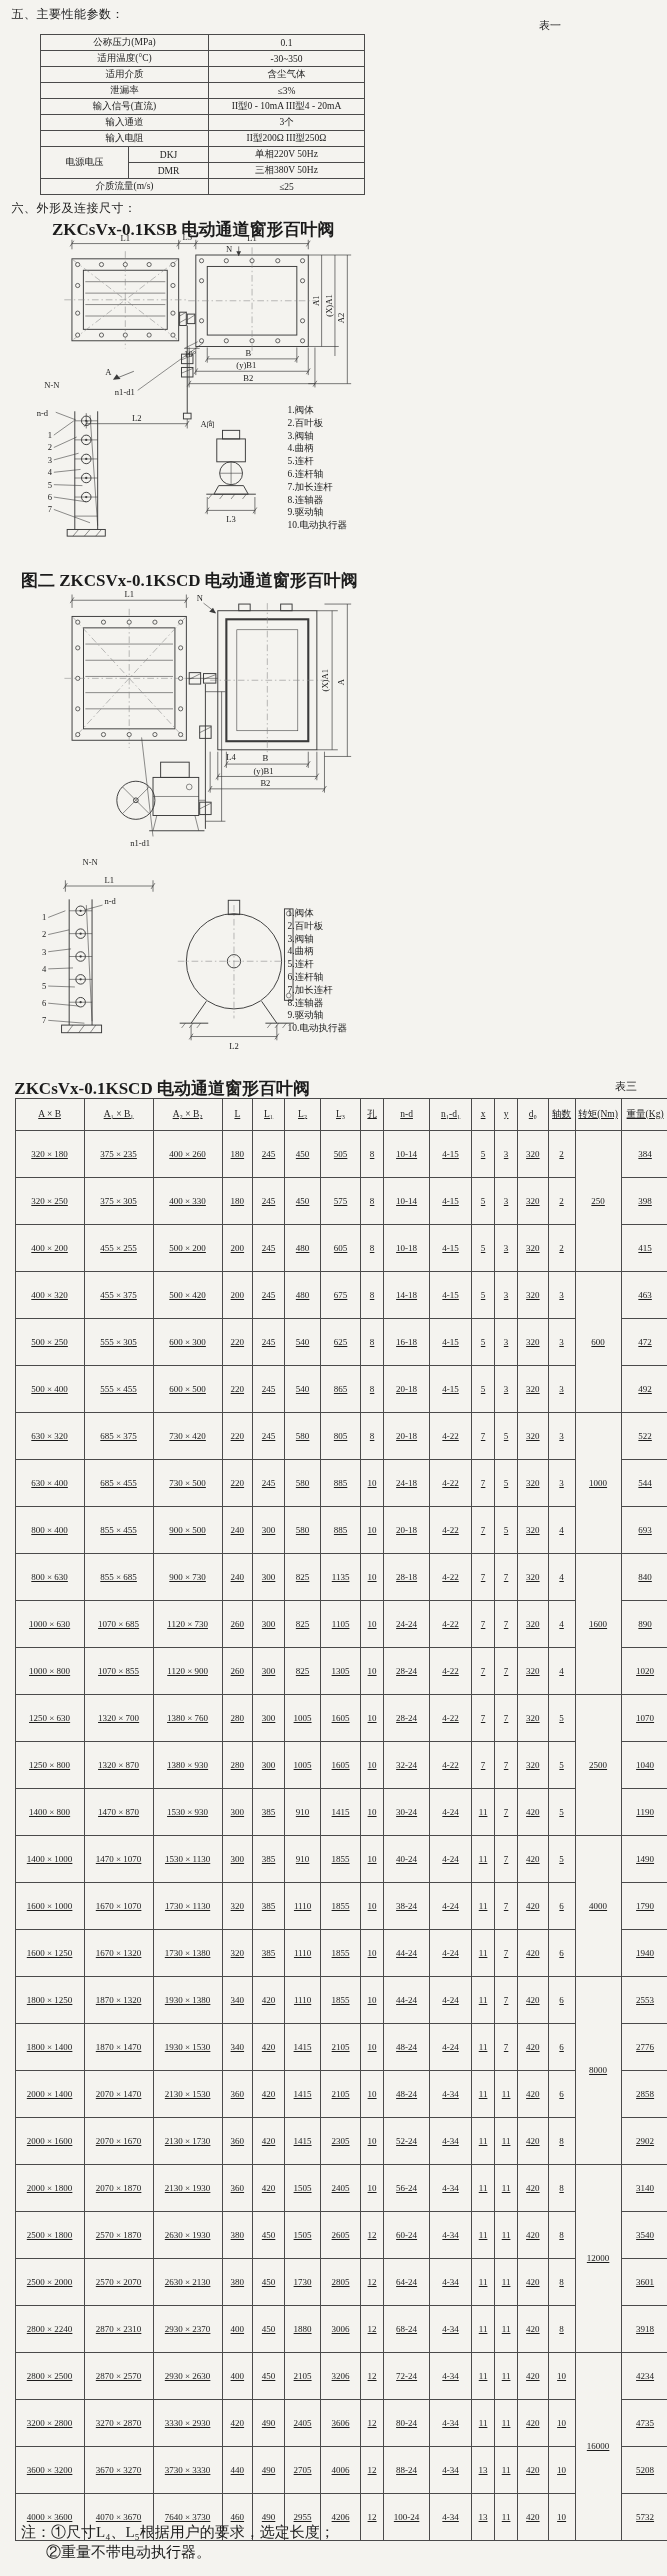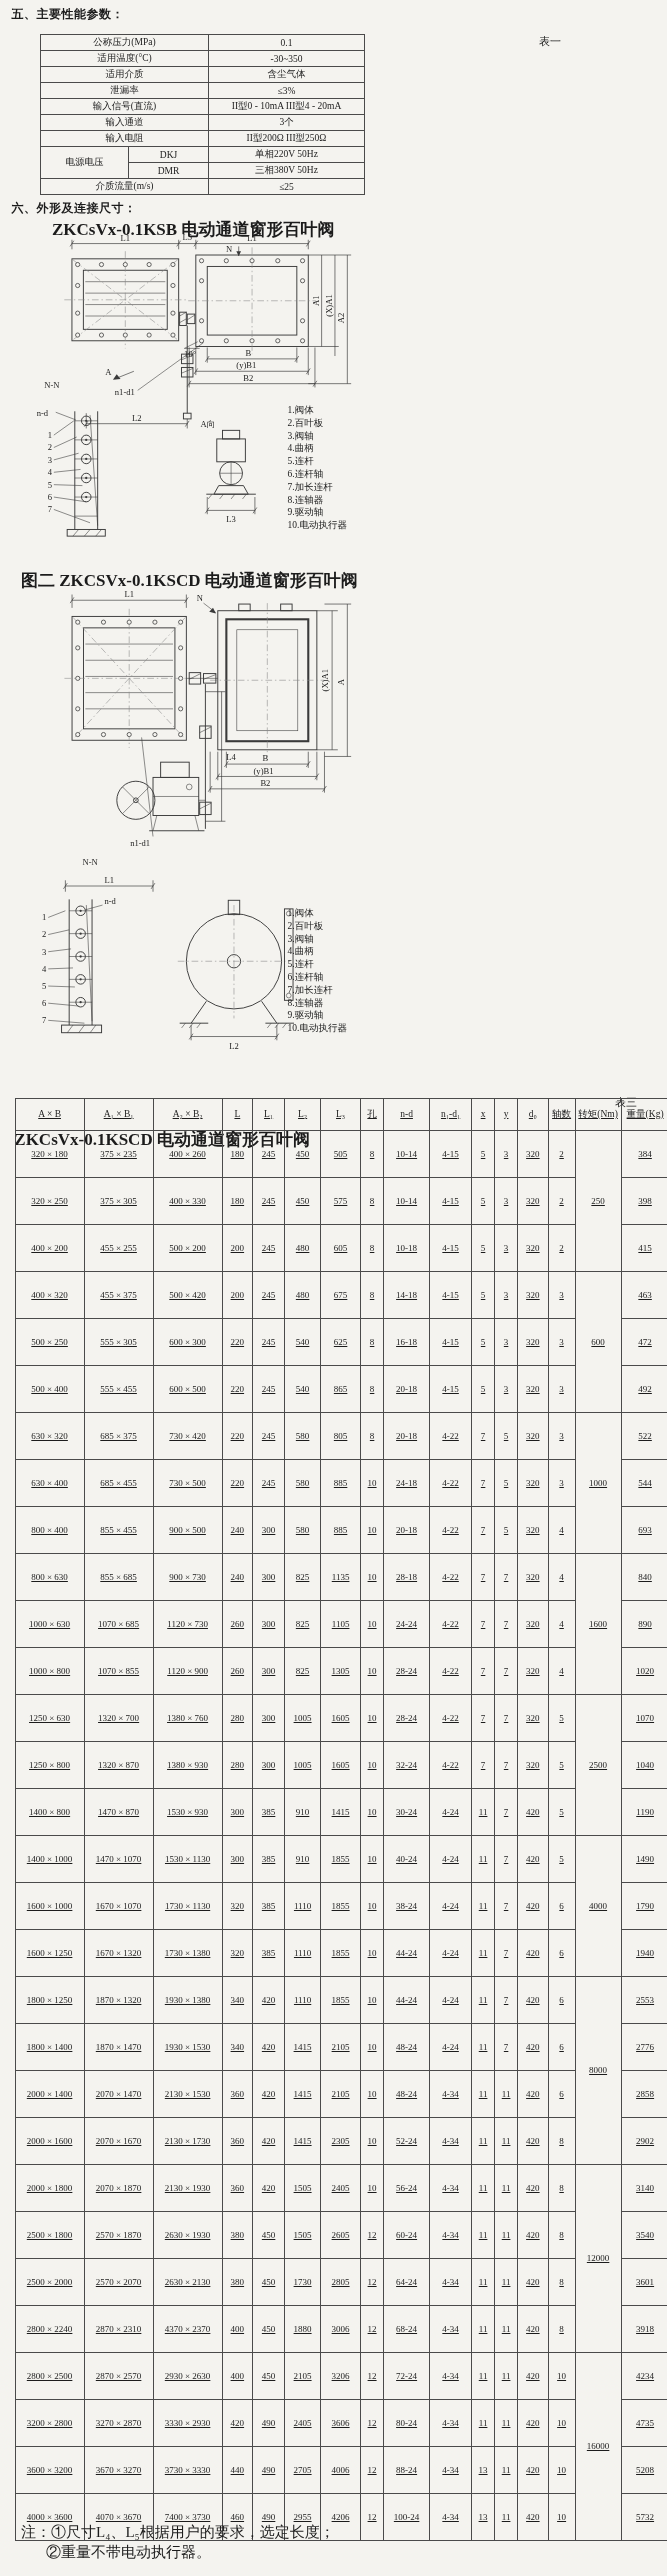--- a/index.html
+++ b/index.html
@@ -1,21 +1,21 @@
 <!DOCTYPE html>
 <html><head>
 <meta charset="utf-8">
 <style>
   html,body{margin:0;padding:0;}
   body{width:667px;height:2576px;background:#f4f3ef;position:relative;
        font-family:"Liberation Serif","DejaVu Serif",serif;color:#1c1c1c;overflow:hidden;}
   .abs{position:absolute;}
-  .sec-title{font-size:12px;font-weight:bold;letter-spacing:0.5px;}
+  .sec-title{font-size:12px;font-weight:normal;letter-spacing:0.5px;}
   .fig-title{font-size:17px;font-weight:bold;}
-  .tbl-label{font-size:11px;margin-top:16px;}
+  .tbl-label{font-size:11px;}
   table{border-collapse:collapse;margin-left:7px;}
   #table1{width:324px;table-layout:fixed;}
   #table1 td{border:1px solid #4a4a4a;text-align:center;font-size:9.5px;height:15px;padding:0 1.9px;overflow:hidden;white-space:nowrap;}
   #table3{width:652px;table-layout:fixed;text-decoration:underline;}
   #table3 th,#table3 td{border:1px solid #4a4a4a;text-align:center;font-size:9px;padding:0 1px;overflow:hidden;}
   #table3 th{font-weight:normal;font-size:9.5px;height:30.5px;line-height:1.15;}
   #table3 td{height:46px;}
   .notes{font-size:15px;line-height:20px;}
   .notes .ind{margin-left:25px;}
   .parts{position:absolute;font-size:9.5px;line-height:12.8px;white-space:nowrap;}
@@ -490,21 +490,21 @@
       <div>4.曲柄</div>
       <div>5.连杆</div>
       <div>6.连杆轴</div>
       <div>7.加长连杆</div>
       <div>8.连轴器</div>
       <div>9.驱动轴</div>
       <div>10.电动执行器</div>
     </div>
 </div>
 
-<div class="abs fig-title" style="left:14.3px;top:1128px">ZKCsVx-0.1KSCD  电动通道窗形百叶阀</div>
+<div class="abs fig-title" style="left:14.3px;top:1077px">ZKCsVx-0.1KSCD  电动通道窗形百叶阀</div>
 <div class="abs tbl-label" style="left:615px;top:1079px">表三</div>
 
 <table id="table3" class="abs" style="left:7.6px;top:1098px">
   <colgroup>
     <col style="width:69px">
       <col style="width:69px">
       <col style="width:69px">
     <col style="width:30.5px">
       <col style="width:32px">
       <col style="width:36px">
@@ -969,21 +969,21 @@
         <td>4-34</td>
         <td>11</td>
         <td>11</td>
         <td>420</td>
         <td>8</td>
         <td>3601</td>
       </tr>
       <tr>
         <td>2800 × 2240</td>
         <td>2870 × 2310</td>
-        <td>4370 × 2370</td>
+        <td>2930 × 2370</td>
         <td>400</td>
         <td>450</td>
         <td>1880</td>
         <td>3006</td>
         <td>12</td>
         <td>68-24</td>
         <td>4-34</td>
         <td>11</td>
         <td>11</td>
         <td>420</td>
@@ -1038,21 +1038,21 @@
         <td>4-34</td>
         <td>13</td>
         <td>11</td>
         <td>420</td>
         <td>10</td>
         <td>5208</td>
       </tr>
       <tr>
         <td>4000 × 3600</td>
         <td>4070 × 3670</td>
-        <td>7400 × 3730</td>
+        <td>7640 × 3730</td>
         <td>460</td>
         <td>490</td>
         <td>2955</td>
         <td>4206</td>
         <td>12</td>
         <td>100-24</td>
         <td>4-34</td>
         <td>13</td>
         <td>11</td>
         <td>420</td>

